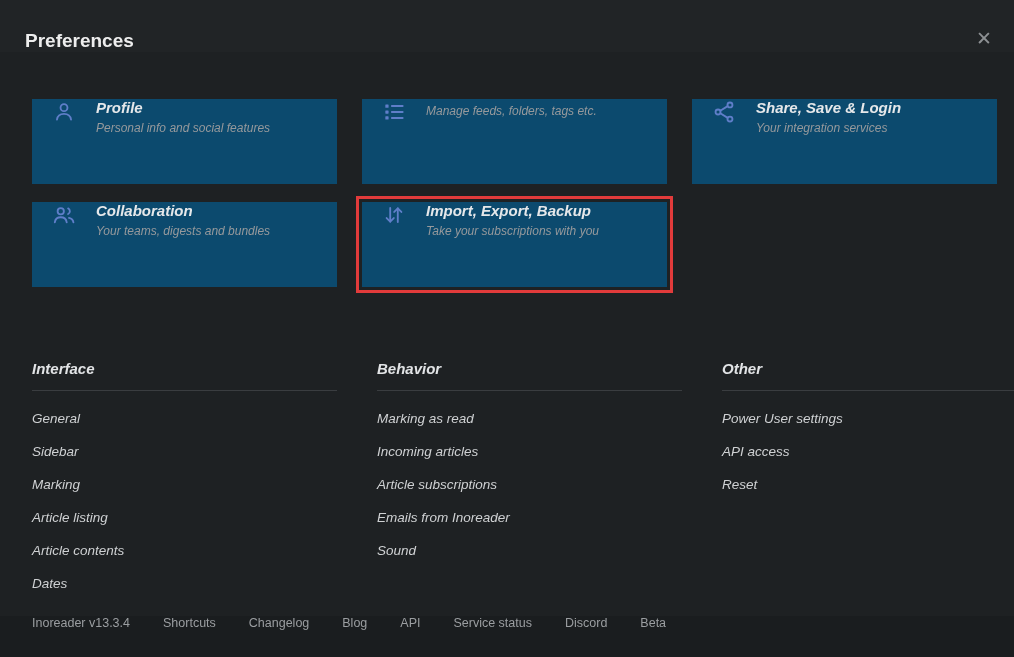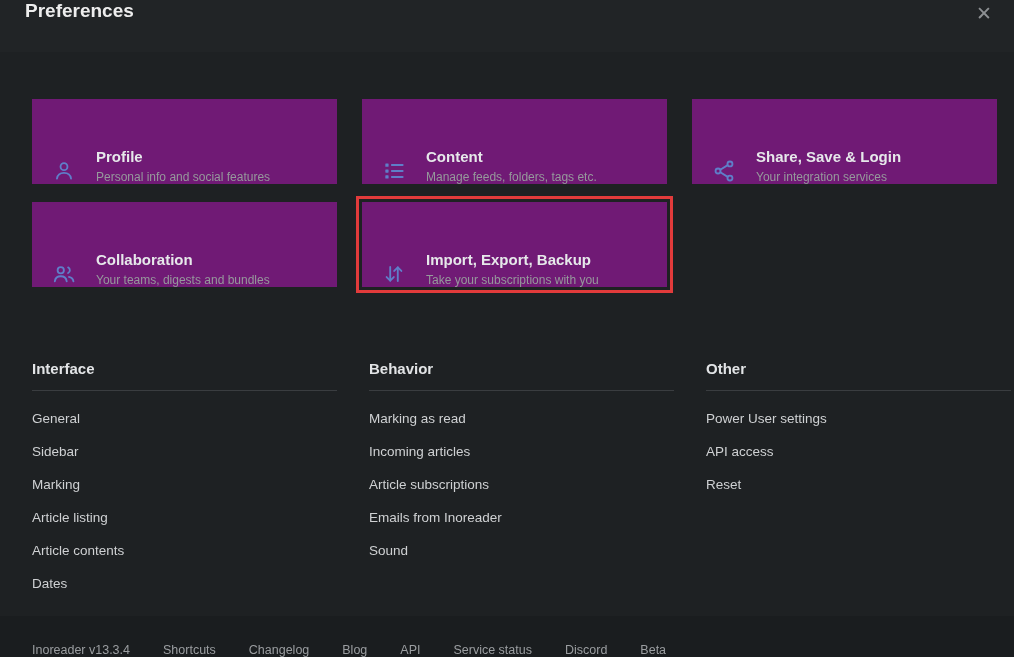--- a/index.html
+++ b/index.html
@@ -8,21 +8,21 @@
     background: #1e2123;
     font-family: "Liberation Sans", sans-serif;
     color: #e4e6e8;
     position: relative;
   }
   
   .header {
     height: 52px;
     background: #212426;
     display: flex;
-    align-items: flex-start;
+    align-items: flex-end;
     padding: 0 18px 0 25px;
   }
   .header-title {
     font-size: 19px;
     font-weight: bold;
     color: #ededed;
     flex: 1;
   }
   .close-btn {
     color: #8d9093;
@@ -33,25 +33,26 @@
   }
   
   .cards {
     margin: 47px 0 0 32px;
     display: grid;
     grid-template-columns: repeat(3, 305px);
     column-gap: 25px;
     row-gap: 18px;
   }
   .card {
-    background: #701a75;
+    background: #0c4a6e;
     height: 85px;
     display: flex;
-    align-items: flex-end;
-    cursor: pointer;
+    align-items: flex-start;
+    cursor: pointer;
+    font-style: italic;
   }
   .card.highlighted {
     outline: 3px solid #e23b3b;
     outline-offset: 3px;
   }
   .card-icon {
     width: 64px;
     display: flex;
     justify-content: center;
     align-items: center;
@@ -76,22 +77,23 @@
   .card-subtitle {
     font-size: 12px;
     color: #96999c;
     margin-top: 5px;
   }
   
   .sections {
     margin: 73px 0 0 32px;
     display: grid;
     grid-template-columns: repeat(3, 305px);
-    column-gap: 32px;
+    column-gap: 40px;
     align-items: start;
+    font-style: italic;
   }
   .section-title {
     font-size: 15px;
     font-weight: bold;
     color: #e2e4e6;
     padding-bottom: 13px;
     border-bottom: 1px solid #3a3d40;
   }
   .section-links { list-style: none; margin-top: 11px; }
   .section-links li {
@@ -100,21 +102,21 @@
     line-height: 33px;
     cursor: pointer;
   }
   
   .footer {
     position: absolute;
     left: 0; right: 0; bottom: 0;
     height: 41px;
     background: #1a1d1f;
     display: flex;
-    align-items: flex-end;
+    align-items: flex-start;
     padding-left: 32px;
     gap: 33px;
   }
   .footer span {
     font-size: 12.5px;
     color: #9b9ea1;
     cursor: pointer;
     white-space: nowrap;
   }
 </style>
@@ -146,21 +148,20 @@
       <svg viewBox="0 0 24 24">
         <rect class="fillpart" x="4" y="5" width="3" height="3" rx="0.5"></rect>
         <rect class="fillpart" x="4" y="10.5" width="3" height="3" rx="0.5"></rect>
         <rect class="fillpart" x="4" y="16" width="3" height="3" rx="0.5"></rect>
         <line x1="10" y1="6.5" x2="20" y2="6.5"></line>
         <line x1="10" y1="12" x2="20" y2="12"></line>
         <line x1="10" y1="17.5" x2="20" y2="17.5"></line>
       </svg>
     </div>
     <div class="card-text">
-      <div class="card-title">Content</div>
       <div class="card-subtitle">Manage feeds, folders, tags etc.</div>
     </div>
   </div>
 
   <div class="card">
     <div class="card-icon">
       <svg viewBox="0 0 24 24">
         <circle cx="17.5" cy="5.5" r="2.3"></circle>
         <circle cx="6.5" cy="12" r="2.3"></circle>
         <circle cx="17.5" cy="18.5" r="2.3"></circle>

